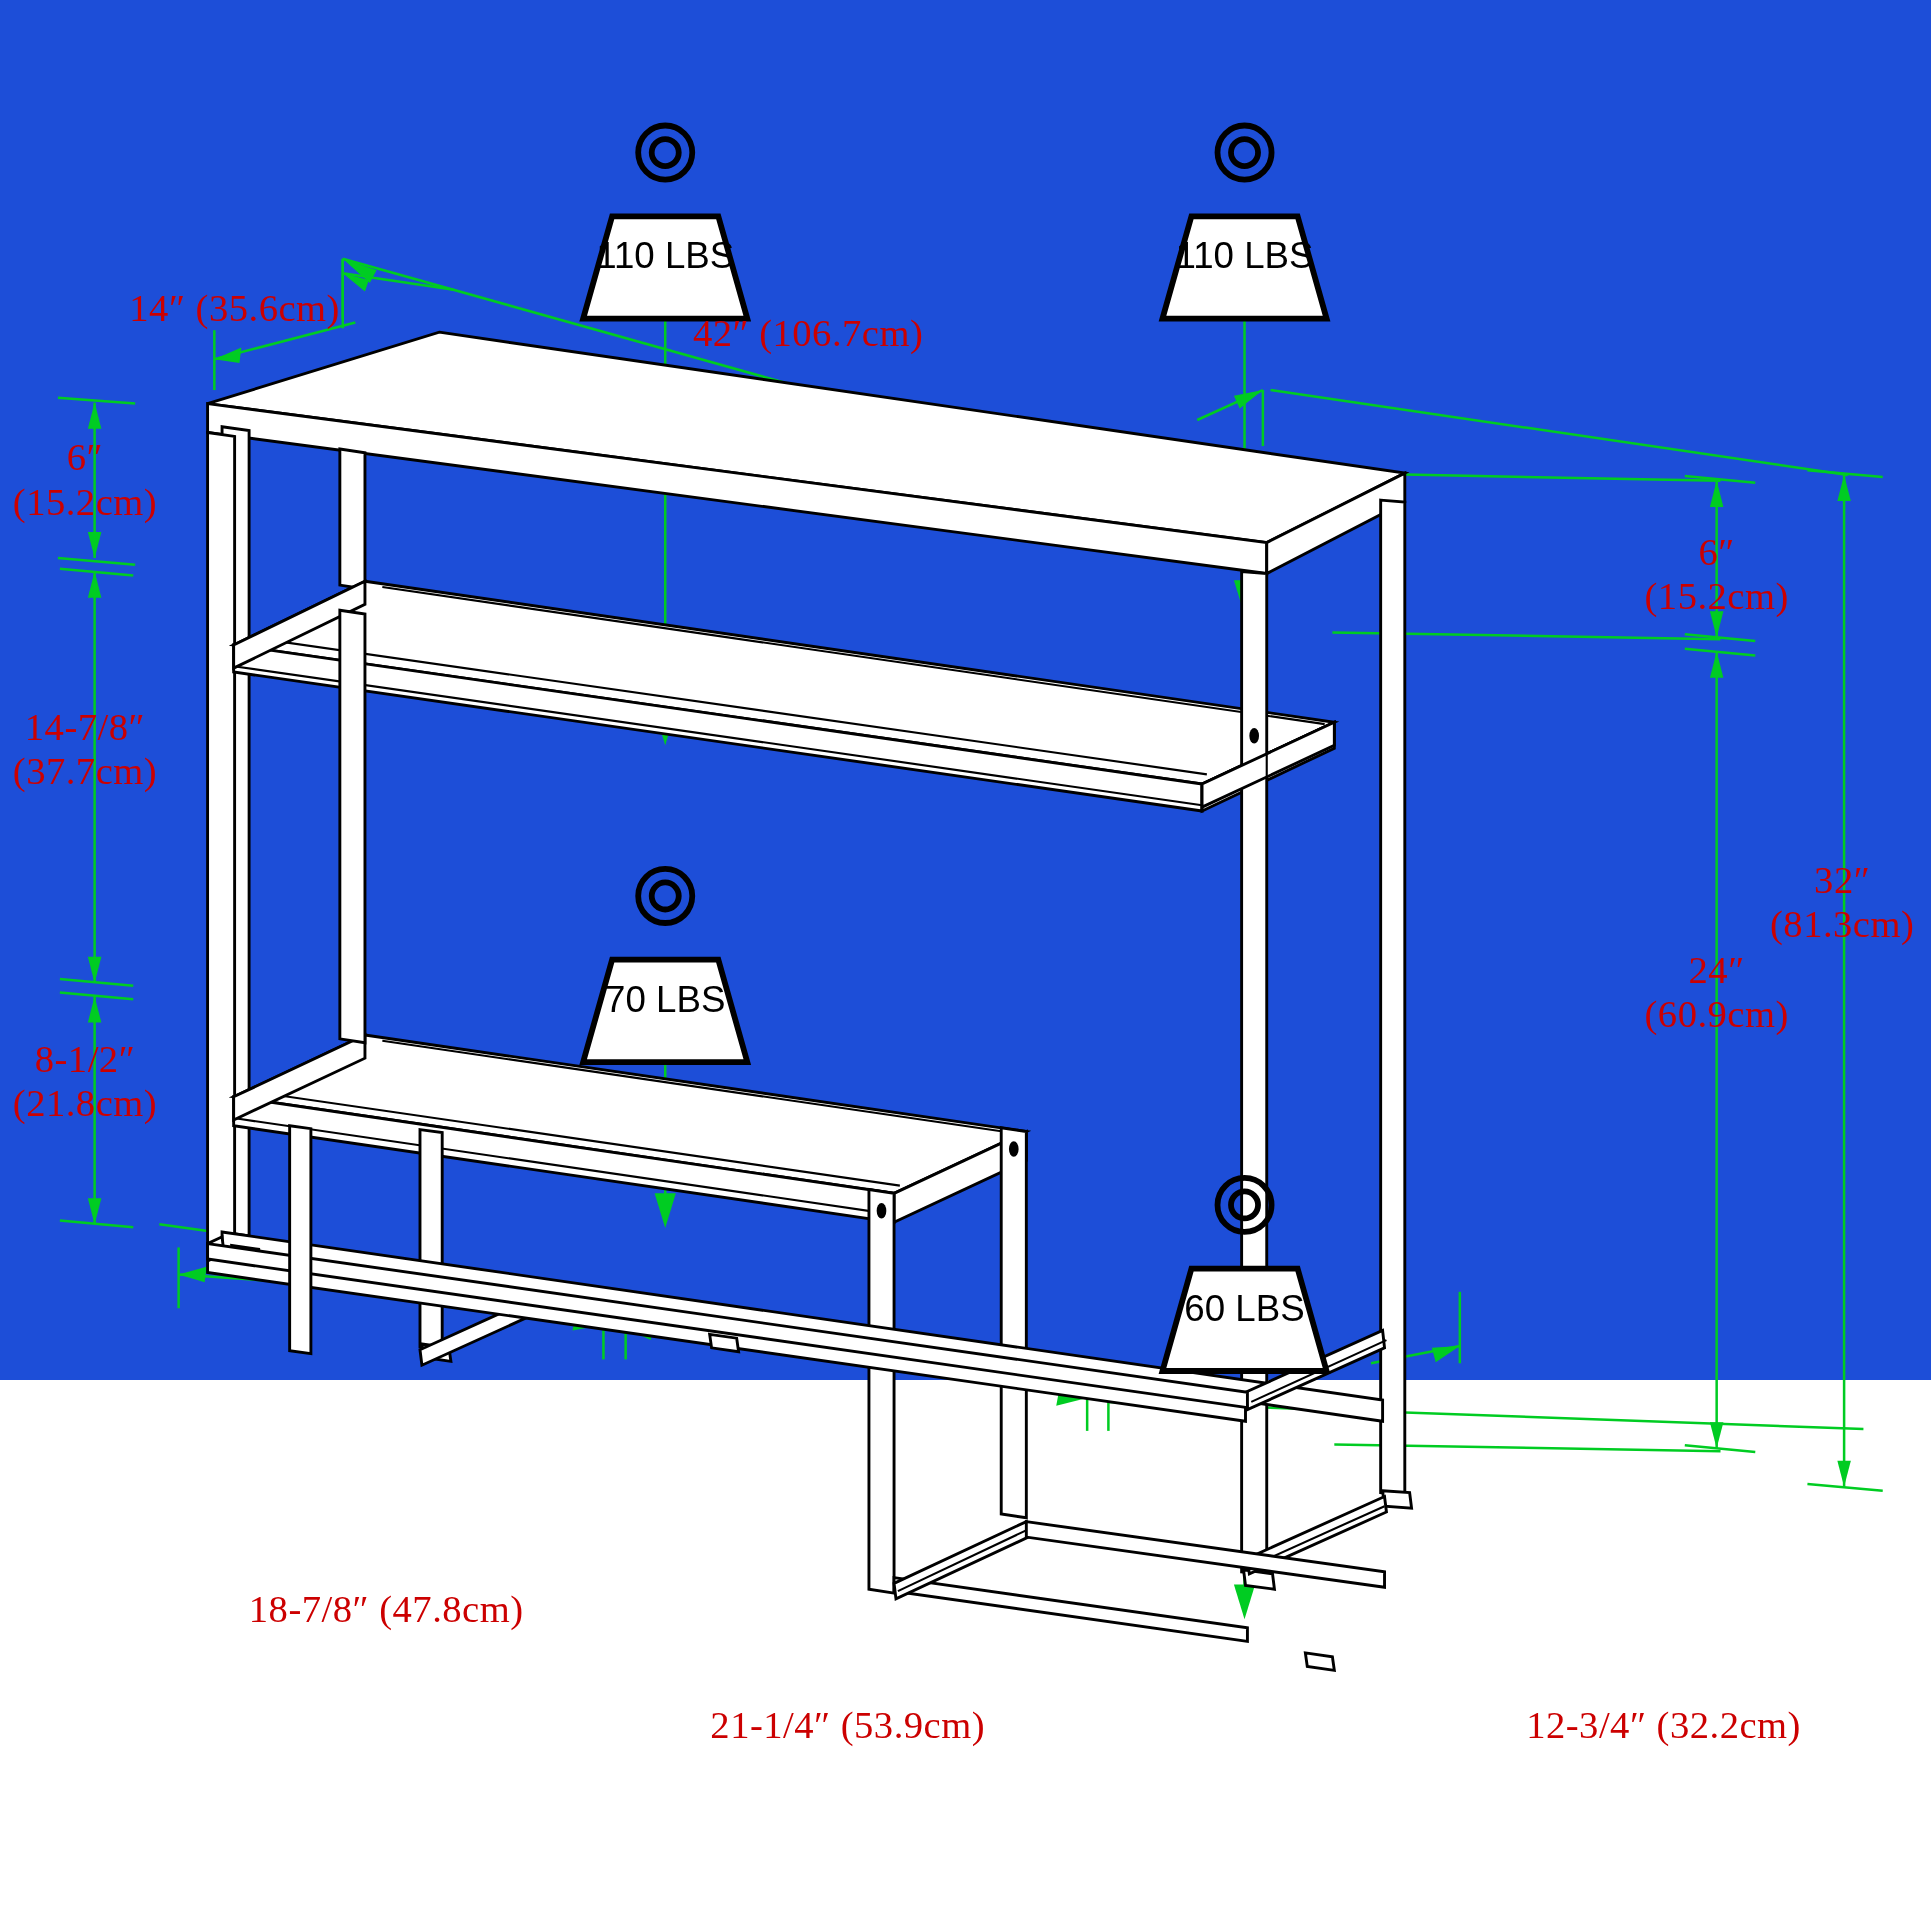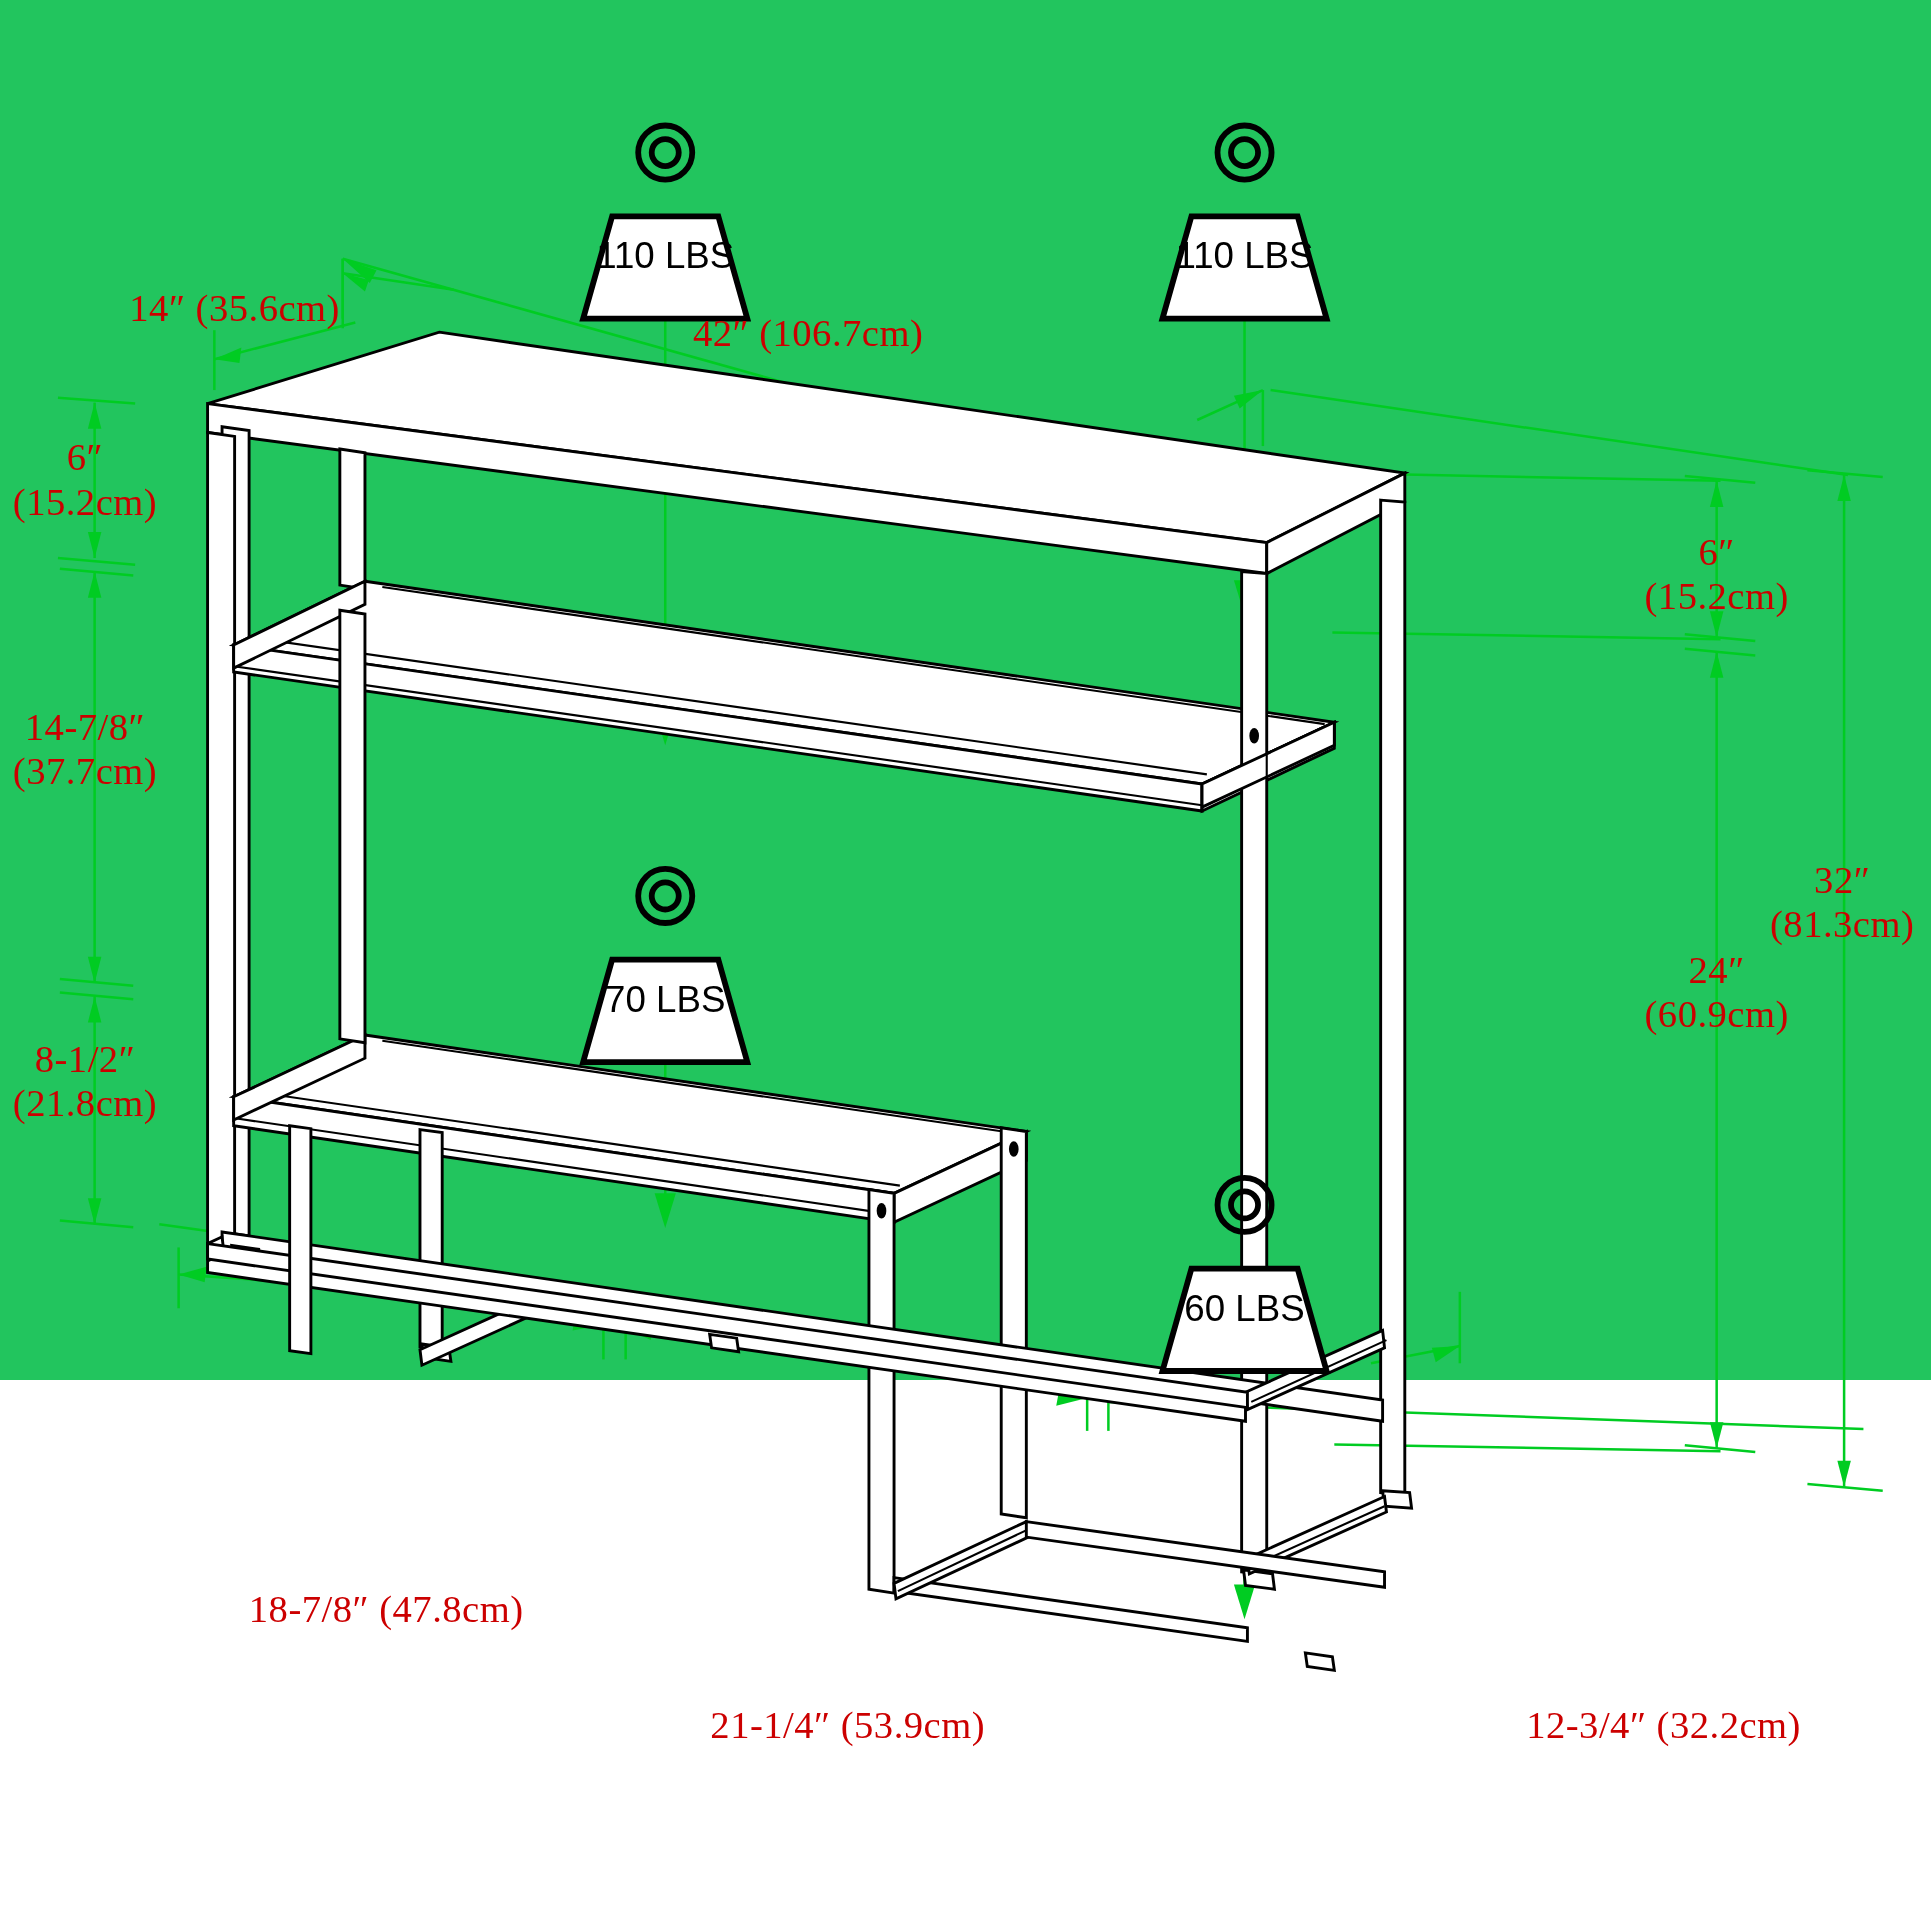--- a/index.html
+++ b/index.html
@@ -10,21 +10,21 @@
   body {
     width: 1931px;
     height: 1931px;
     font-family: "Liberation Serif", serif;
     overflow: hidden;
   }
   #stage {
     position: relative;
     width: 1931px;
     height: 1380px;
-    background: #22c55e;
+    background: #1d4ed8;
   }
   #drawing {
     position: absolute;
     top: 0;
     left: 0;
     width: 1931px;
     height: 1931px;
   }
   .dim-text {
     font-family: "Liberation Serif", serif;

